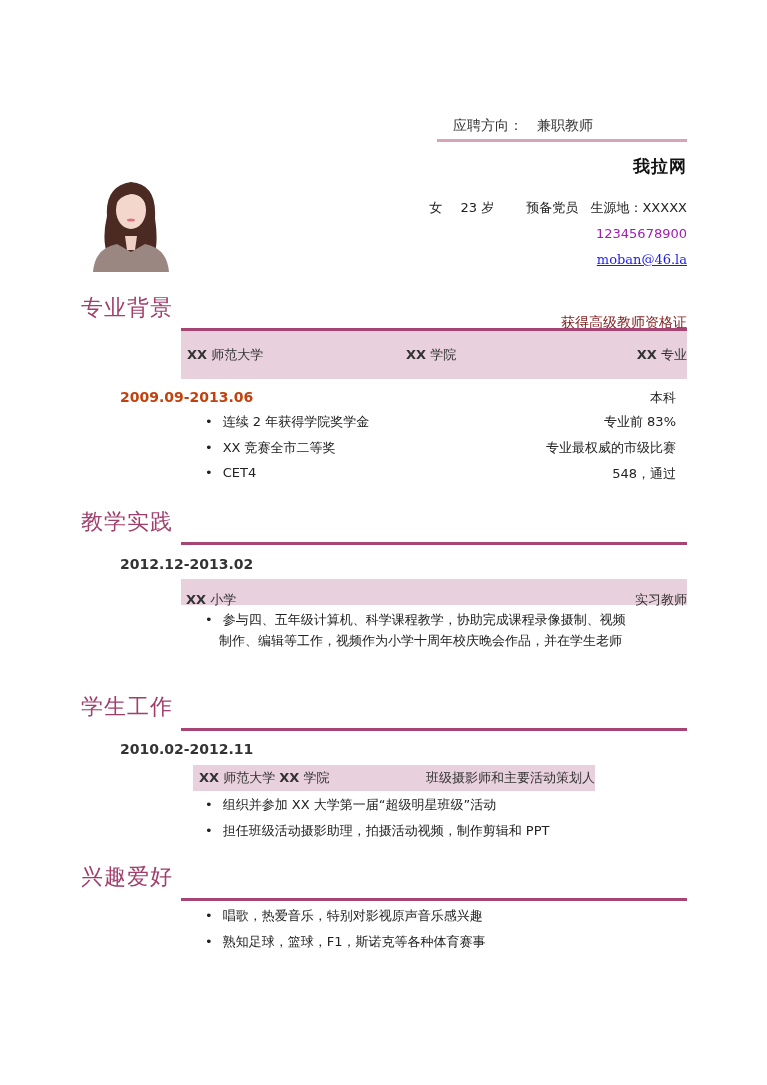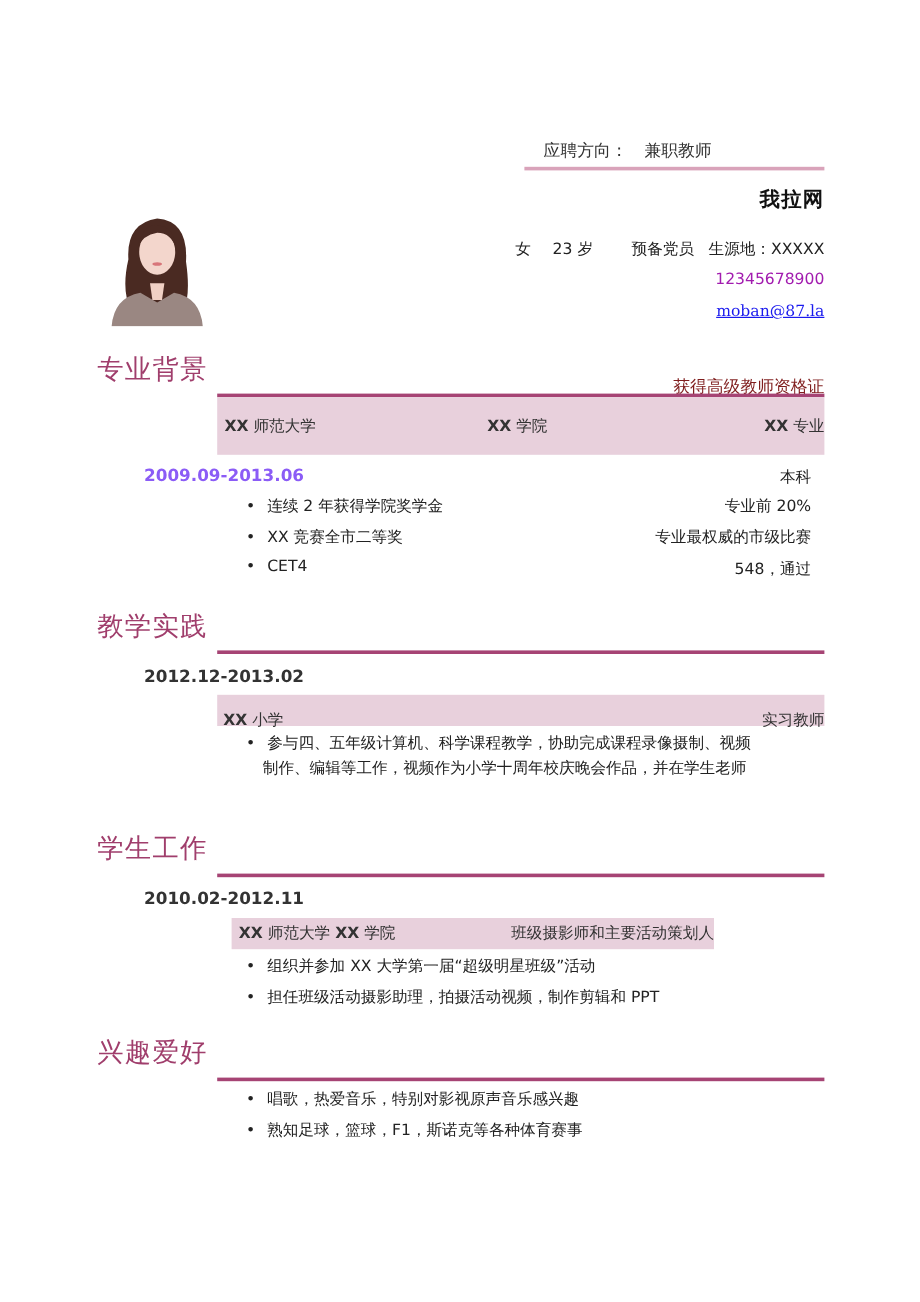--- a/index.html
+++ b/index.html
@@ -43,21 +43,21 @@
 
 <div class="abs name">我拉网</div>
 
 <div class="abs info">
   <span class="serif">女</span>
   <span>23 岁</span>
   <span style="margin-left:28px">预备党员</span>
   <span class="tight">生源地：XXXXX</span>
 </div>
 <div class="abs phone">12345678900</div>
-<div class="abs email serif">moban@87.la</div>
+<div class="abs email serif">moban@46.la</div>
 
 <div class="abs photo">
   <svg width="88" height="106" viewBox="0 0 88 106">
     <rect width="88" height="106" fill="#ffffff"></rect>
     <path d="M20 50 Q18 20 44 16 Q70 18 68 52 Q72 80 66 92 L22 92 Q14 76 20 50Z" fill="#4a2a22"></path>
     <ellipse cx="44" cy="44" rx="15" ry="19" fill="#f3d6cc"></ellipse>
     <path d="M28 40 Q32 20 44 22 Q58 22 60 42 Q56 28 44 28 Q32 30 28 40Z" fill="#4a2a22"></path>
     <path d="M6 106 Q8 82 30 78 L44 86 L58 78 Q80 82 82 106Z" fill="#9a8782"></path>
     <path d="M38 70 L50 70 L48 84 L40 84Z" fill="#f0d0c4"></path>
     <ellipse cx="44" cy="54" rx="4" ry="1.5" fill="#d8767a"></ellipse>
@@ -65,25 +65,25 @@
 </div>
 
 <div class="abs sec-title" style="top:293px">专业背景</div>
 <div class="abs sec-right serif" style="top:298px">获得高级教师资格证</div>
 <div class="abs sec-line" style="top:328px"></div>
 <div class="abs bar" style="left:181px; top:331px; width:506px; height:48px;">
   <div style="position:absolute; left:6px;"><b>XX</b><span> 师范大学</span></div>
   <div style="position:absolute; left:225px;"><b>XX</b><span> 学院</span></div>
   <div style="position:absolute; right:0px;"><b>XX</b><span> 专业</span></div>
 </div>
-<div class="abs date" style="left:120px; top:389px; color:#8b5cf6;">2009.09-2013.06</div>
+<div class="abs date" style="left:120px; top:389px; color:#c2410c;">2009.09-2013.06</div>
 <div class="abs" style="right:91px; top:389px; font-size:13px;">本科</div>
 <div class="abs row" style="left:205px; right:91px; top:413px;">
   <span class="bullet">连续 2 年获得学院奖学金</span>
-    <span>专业前 20%</span>
+    <span>专业前 83%</span>
 </div>
 <div class="abs row" style="left:205px; right:91px; top:439px;">
   <span class="bullet">XX 竞赛全市二等奖</span>
     <span>专业最权威的市级比赛</span>
 </div>
 <div class="abs row" style="left:205px; right:91px; top:465px;">
   <span class="bullet">CET4</span>
     <span>548，通过</span>
 </div>
 

